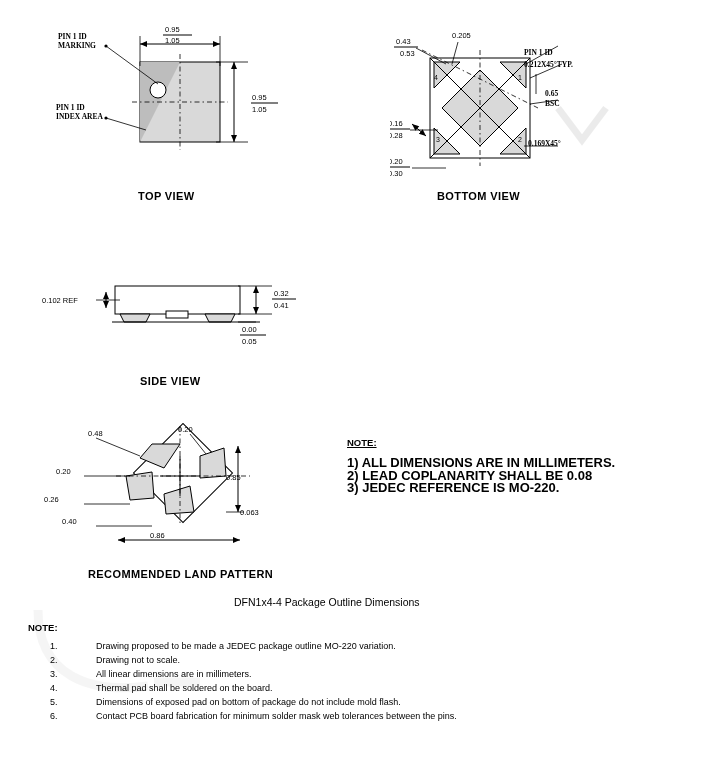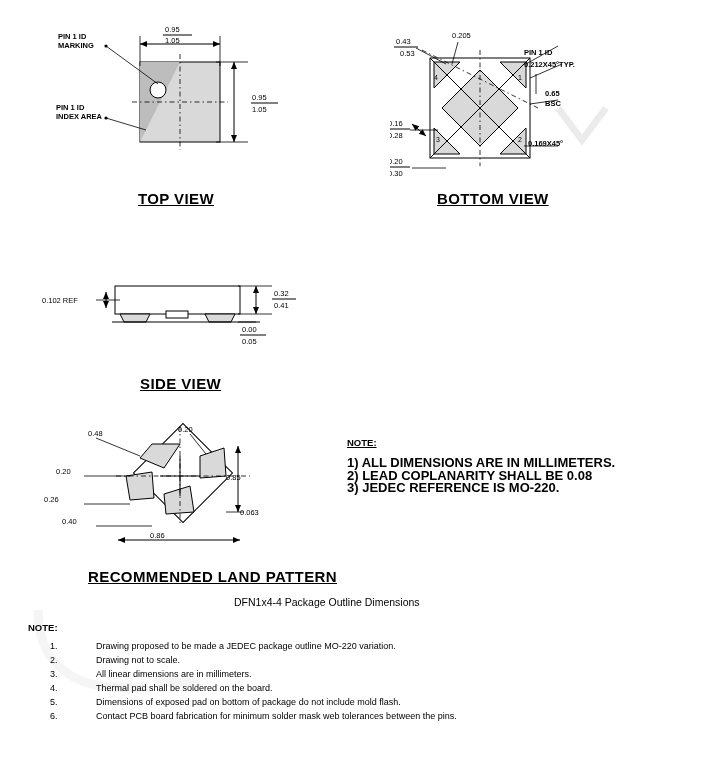--- a/index.html
+++ b/index.html
@@ -24,26 +24,25 @@
   }
 
   svg{display:block;}
   .ln{stroke:#000;stroke-width:1;fill:none;}
   .lnthin{stroke:#000;stroke-width:.8;fill:none;}
   .dash{stroke:#000;stroke-width:.8;fill:none;stroke-dasharray:5 3 1.5 3;}
   .fillgray{fill:#d9d9d9;stroke:#000;stroke-width:1;}
   .fillwhite{fill:#ffffff;stroke:#000;stroke-width:1;}
 
   .dimtxt{font-size:7.5px;font-family:"Liberation Sans", sans-serif;}
-  .lbl{font-size:7.5px;font-weight:bold;font-family:Liberation Sans, sans-serif;}
+  .lbl{font-size:7.5px;font-weight:bold;font-family:Liberation Serif, serif;}
   .numlbl{font-size:7px;font-family:"Liberation Sans", sans-serif;}
 
   .viewtitle{
-    position:absolute;font-size:15px;font-weight:bold;letter-spacing:.4px;
-    text-decoration:underline;
+    position:absolute;font-size:11px;font-weight:bold;letter-spacing:.4px;
   }
   .centercap{
     position:absolute;font-size:10.5px;font-family:"Liberation Sans", sans-serif;
   }
 
   .notebox{position:absolute;left:347px;top:437px;width:300px;}
   .notebox .nhead{font-size:9.5px;font-weight:bold;text-decoration:underline;margin-bottom:9px;}
   .notebox .nline{font-size:13px;font-weight:bold;line-height:12.5px;}
 
   .footnote{position:absolute;left:28px;top:622px;width:620px;}

